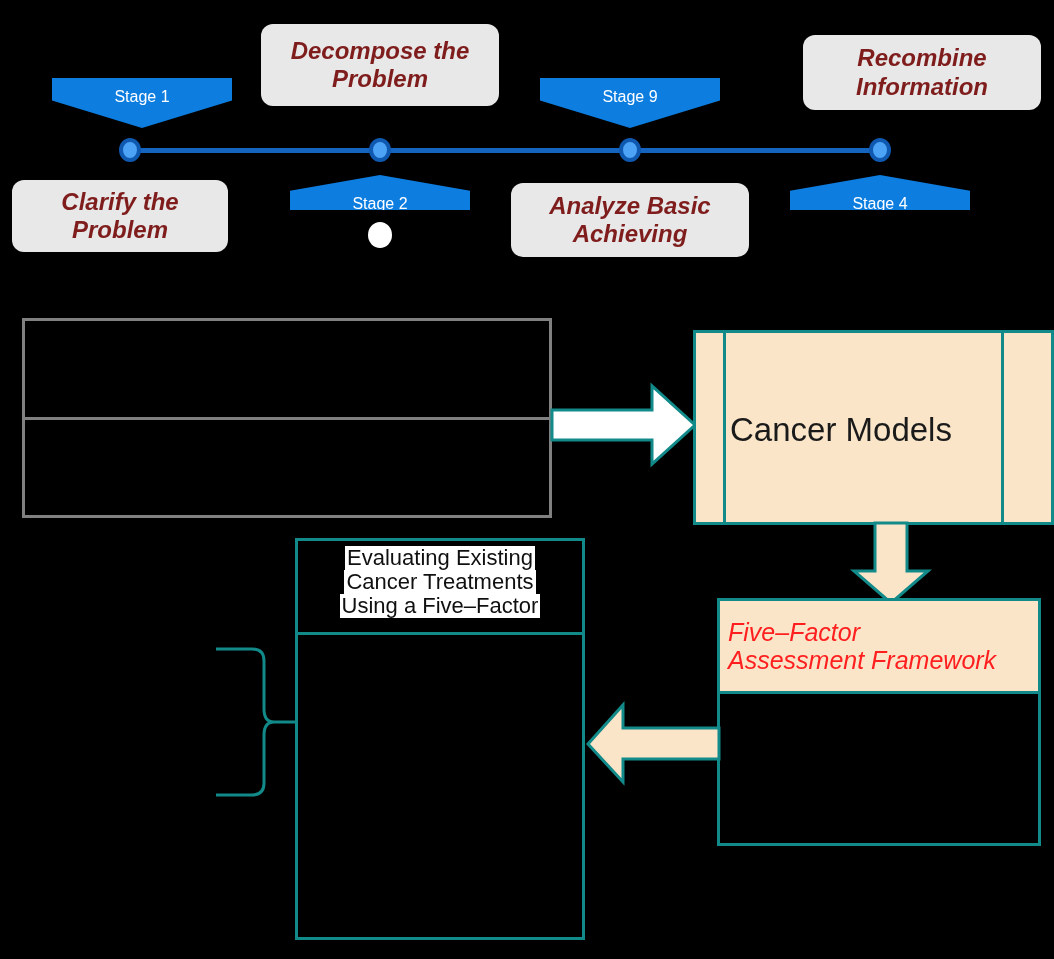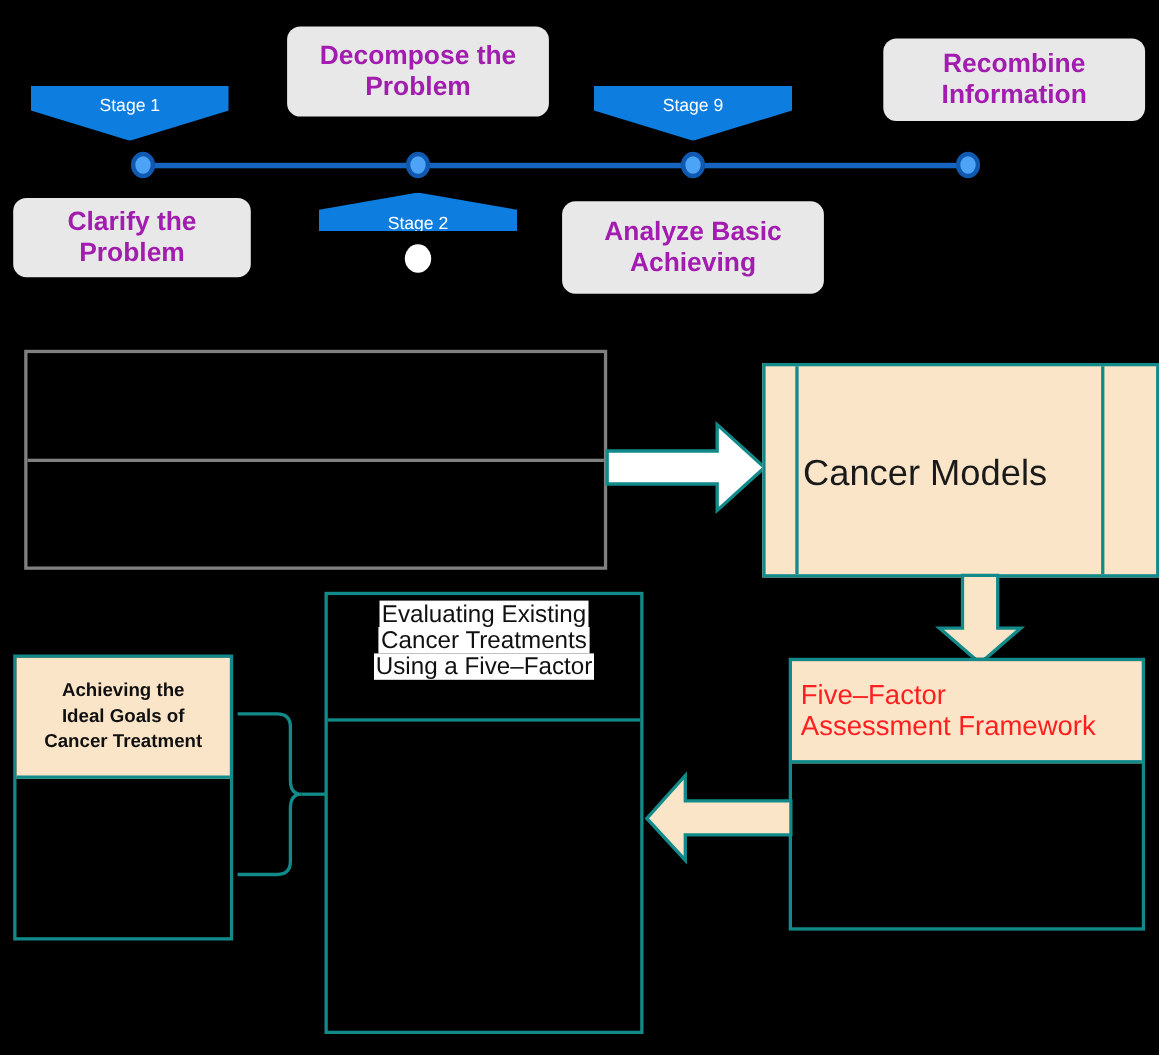--- a/index.html
+++ b/index.html
@@ -57,29 +57,30 @@
   .stage-up {
     
     clip-path: polygon(50% 0%, 100% 45%, 100% 100%, 0% 100%, 0% 45%);
     padding-top: 20px;
   }
 
   
   .gcard {
     background: #e8e8e8;
     border-radius: 12px;
-    color: #a21caf;
+    color: #7f1d1d;
     font-weight: bold;
     display: flex;
     align-items: center;
     justify-content: center;
     text-align: center;
     line-height: 1.18;
     box-sizing: border-box;
     padding: 6px 10px;
+    font-style: italic;
   }
 
   
   .blackbox {
     background: #000000;
     border: 3px solid #808080;
     box-sizing: border-box;
   }
   .blackbox-divider {
     background: #808080;
@@ -150,32 +151,35 @@
 
 <div id="canvas">
 
   <div class="abs tl-line" style="left:130px; top:148px; width:752px;"></div>
 
   <div class="abs tl-node" style="left:119px; top:138px;"></div>
   <div class="abs tl-node" style="left:369px; top:138px;"></div>
   <div class="abs tl-node" style="left:619px; top:138px;"></div>
   <div class="abs tl-node" style="left:869px; top:138px;"></div>
 
-  <div class="abs stage stage-down" style="left:28px; top:78px; width:180px; height:50px;">
+  <div class="abs stage stage-down" style="left:52px; top:78px; width:180px; height:50px;">
     <span>Stage 1</span>
   </div>
 
   <div class="abs stage stage-up" style="left:290px; top:175px; width:180px; height:35px;">
     <span>Stage 2</span>
   </div>
 
   <div class="abs stage stage-down" style="left:540px; top:78px; width:180px; height:50px;">
     <span>Stage 9</span>
   </div>
 
+  <div class="abs stage stage-up" style="left:790px; top:175px; width:180px; height:35px;">
+    <span>Stage 4</span>
+  </div>
 
   <div class="abs white-dot" style="left:368px; top:222px;"></div>
 
   <div class="abs gcard" style="left:261px; top:24px; width:238px; height:82px; font-size:24px;">
     <div>
       <div>Decompose the</div>
       <div>Problem</div>
     </div>
   </div>
 
@@ -186,21 +190,21 @@
     </div>
   </div>
 
   <div class="abs gcard" style="left:12px; top:180px; width:216px; height:72px; font-size:24px;">
     <div>
       <div>Clarify the</div>
       <div>Problem</div>
     </div>
   </div>
 
-  <div class="abs gcard" style="left:511px; top:183px; width:238px; height:84px; font-size:24px;">
+  <div class="abs gcard" style="left:511px; top:183px; width:238px; height:74px; font-size:24px;">
     <div>
       <div>Analyze Basic</div>
       <div>Achieving</div>
     </div>
   </div>
 
   <div class="abs blackbox" style="left:22px; top:318px; width:530px; height:200px;"></div>
   <div class="abs blackbox-divider" style="left:25px; top:417px; width:524px;"></div>
   <div class="abs" style="left:25px; top:321px; width:524px; height:96px;"></div>
   <div class="abs" style="left:25px; top:420px; width:524px; height:95px;"></div>
@@ -216,57 +220,49 @@
     <div class="abs vrule" style="left:305px; top:0px; height:189px;"></div>
     <div class="abs title-cancer-models" style="left:34px; top:78px; width:268px;">Cancer Models</div>
   </div>
 
   <div class="abs" style="left:848px; top:523px; width:86px; height:82px;">
     <svg width="86" height="82" viewBox="0 0 86 82">
       <polygon points="27,0 59,0 59,48 80,48 43,80 6,48 27,48" fill="#fae5c8" stroke="#128a8a" stroke-width="3"></polygon>
     </svg>
   </div>
 
-  <div class="abs tealbox" style="left:717px; top:598px; width:324px; height:248px;">
+  <div class="abs tealbox" style="left:717px; top:598px; width:324px; height:248px;font-style:italic;">
     <div class="peach-header" style="height:93px;">
       <div class="title-five-factor">Five–Factor</div>
       <div class="title-five-factor">Assessment Framework</div>
     </div>
     <div style="height:149px;"></div>
   </div>
 
   <div class="abs" style="left:586px; top:703px; width:135px; height:82px;">
     <svg width="135" height="82" viewBox="0 0 135 82">
       <polygon points="133,25 37,25 37,2 2,41 37,79 37,56 133,56" fill="#fae5c8" stroke="#128a8a" stroke-width="3"></polygon>
     </svg>
   </div>
 
   <div class="abs tealbox" style="left:295px; top:538px; width:290px; height:402px;">
-    <div style="height:115px; border-bottom:3px solid #128a8a; box-sizing:border-box; padding-top:5px;">
+    <div style="height:94px; border-bottom:3px solid #128a8a; box-sizing:border-box; padding-top:5px;">
       <div class="hl-wrap">
         <span>Evaluating Existing</span>
       </div>
       <div class="hl-wrap">
         <span>Cancer Treatments</span>
       </div>
       <div class="hl-wrap">
         <span>Using a Five–Factor</span>
       </div>
     </div>
     <div style="height:266px;"></div>
   </div>
 
-  <div class="abs tealbox" style="left:12px; top:595px; width:200px; height:260px;">
-    <div class="peach-header" style="height:110px; padding:0 6px;">
-      <div class="title-achieving">Achieving the</div>
-      <div class="title-achieving">Ideal Goals of</div>
-      <div class="title-achieving">Cancer Treatment</div>
-    </div>
-    <div style="height:144px;"></div>
-  </div>
 
   <div class="abs" style="left:212px; top:645px; width:86px; height:155px;">
     <svg width="86" height="155" viewBox="0 0 86 155">
       <path d="M 4,4 L 40,4 Q 52,4 52,16 L 52,64 Q 52,77 62,77 Q 52,77 52,90 L 52,138 Q 52,150 40,150 L 4,150" fill="none" stroke="#128a8a" stroke-width="3"></path>
       <path d="M 62,77 L 84,77" fill="none" stroke="#128a8a" stroke-width="3"></path>
     </svg>
   </div>
 
 </div>
 

